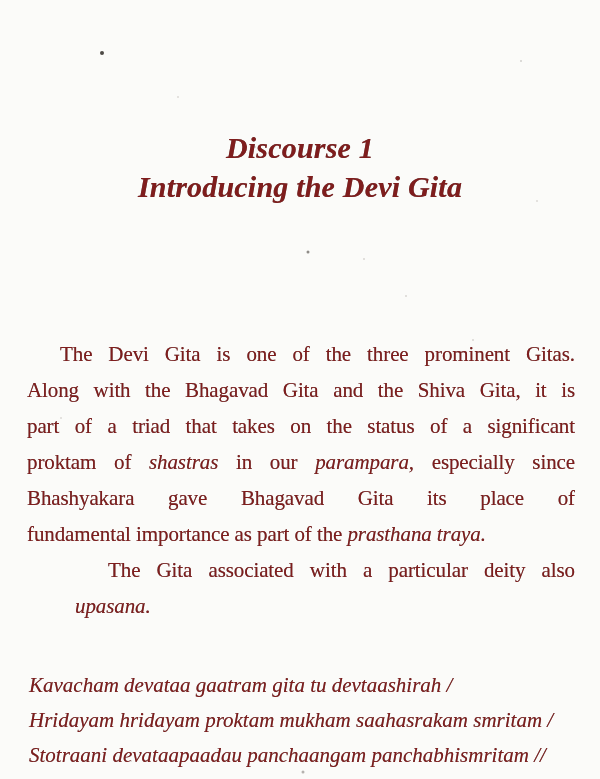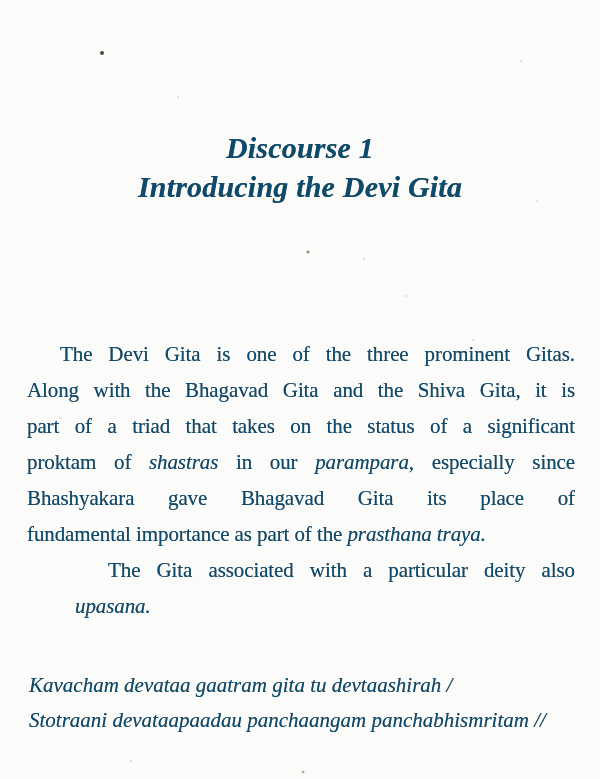--- a/index.html
+++ b/index.html
@@ -74,21 +74,21 @@
     line-height: 35px;
     font-style: italic;
     text-align: left;
     text-align-last: left;
     letter-spacing: 0;
   }
 </style>
 </head>
 <body style="background: rgb(251, 251, 249);">
 
-<div class="page" style="color: #0c4a6e;">
+<div class="page" style="color: #7f1d1d;">
   <div class="noise"></div>
 
   <div class="chapter-title">
     <div>Discourse 1</div>
     <div>Introducing the Devi Gita</div>
   </div>
 
   <div id="para1" class="body-block">
       <div class="line just indent"><span>The Devi Gita is one of the three prominent Gitas.</span></div>
       <div class="line just"><span>Along with the Bhagavad Gita and the Shiva Gita, it is</span></div>
@@ -96,15 +96,16 @@
       <div class="line just"><span>proktam of </span><em>shastras</em><span> in our </span><em>parampara,</em><span> especially since</span></div>
       <div class="line just"><span>Bhashyakara gave Bhagavad Gita its place of</span></div>
       <div class="line"><span>fundamental importance as part of the </span><em>prasthana traya.</em></div>
     </div>
   <div id="para2" class="body-block">
       <div class="line just indent"><span>The Gita associated with a particular deity also</span></div>
       <div class="line"><em>upasana.</em></div>
     </div>
   <div id="verse" class="body-block">
       <div class="line">Kavacham devataa gaatram gita tu devtaashirah /</div>
+      <div class="line">Hridayam hridayam proktam mukham saahasrakam smritam /</div>
       <div class="line">Stotraani devataapaadau panchaangam panchabhismritam //</div>
     </div>
 </div>
 
 </body></html>

